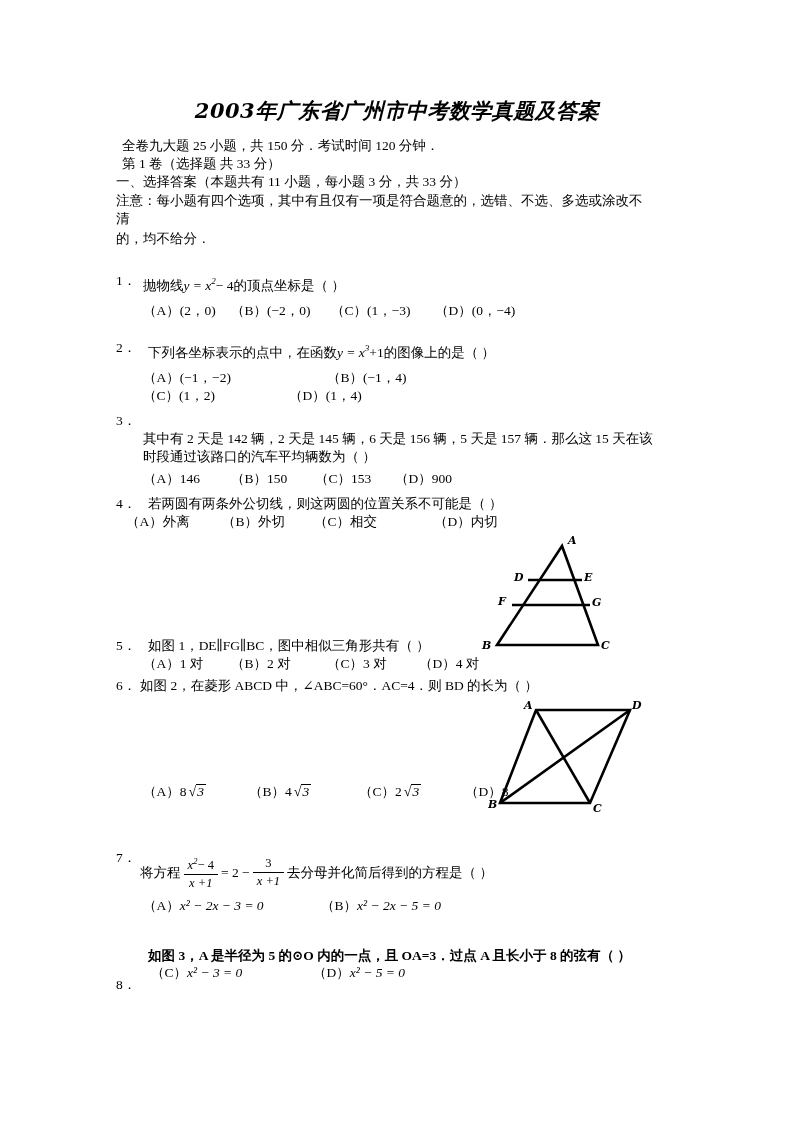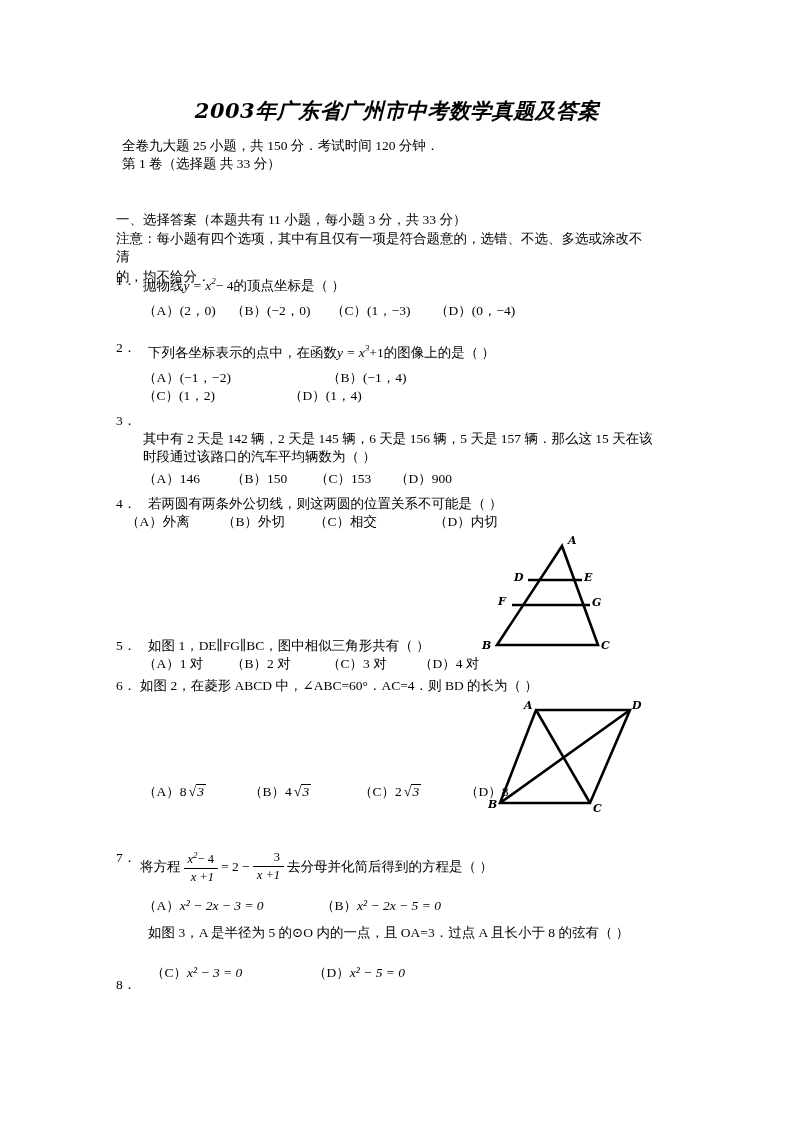--- a/index.html
+++ b/index.html
@@ -37,21 +37,21 @@
   }
 
   
   .line {
     position: absolute;
     font-size: 13.5px;
     line-height: 17px;
     white-space: nowrap;
   }
   .indent-hdr { left: 122px; }
-  .flush      { left: 116px; margin-top: 38px; }
+  .flush      { left: 116px; }
 
   .qnum {
     position: absolute;
     left: 116px;
     font-size: 13.5px;
     line-height: 18px;
   }
   .qbody {
     position: absolute;
     font-size: 13.5px;
@@ -73,22 +73,22 @@
   .sup {
     font-size: 9px;
     vertical-align: super;
     font-style: italic;
   }
 
   
   .frac {
     display: inline-block;
     vertical-align: middle;
-    text-align: right;
-    margin: 0 3px;
+    text-align: center;
+    margin: 6px 3px;
     position: relative;
     top: -1px;
   }
   .frac .num {
     display: block;
     font-size: 12.5px;
     padding: 0 4px 1px 4px;
     border-bottom: 1px solid #000;
     line-height: 15px;
   }
@@ -222,15 +222,15 @@
     <span>将方程</span><span class="frac"><span class="num"><span class="mi">x</span><span class="sup">2</span><span>− 4</span></span><span class="den mi">x +1</span></span><span>= 2 −</span><span class="frac"><span class="num">3</span><span class="den mi">x +1</span></span><span>去分母并化简后得到的方程是（          ）</span>
   </div>
   <div class="opts" style="top:897px; left:143px;">
     <span style="display:inline-block;width:178px;"><span>（A）</span><span class="mi">x² − 2x − 3 = 0</span></span><span><span>（B）</span><span class="mi">x² − 2x − 5 = 0</span></span>
   </div>
   <div class="opts" style="top:942px; left:151px;margin-top:22px;">
     <span style="display:inline-block;width:162px;"><span>（C）</span><span class="mi">x² − 3 = 0</span></span><span><span>（D）</span><span class="mi">x² − 5 = 0</span></span>
   </div>
 
   <div class="qnum" style="top:976px;">8．</div>
-  <div class="qbody" style="top:924px; left:148px;">如图 3，A 是半径为 5 的⊙O 内的一点，且 OA=3．过点 A 且长小于 8 的弦有（    ）</div>
+  <div class="qbody" style="top:947px; left:148px;font-weight:bold;">如图 3，A 是半径为 5 的⊙O 内的一点，且 OA=3．过点 A 且长小于 8 的弦有（    ）</div>
 
 </div>
 
 </body></html>

